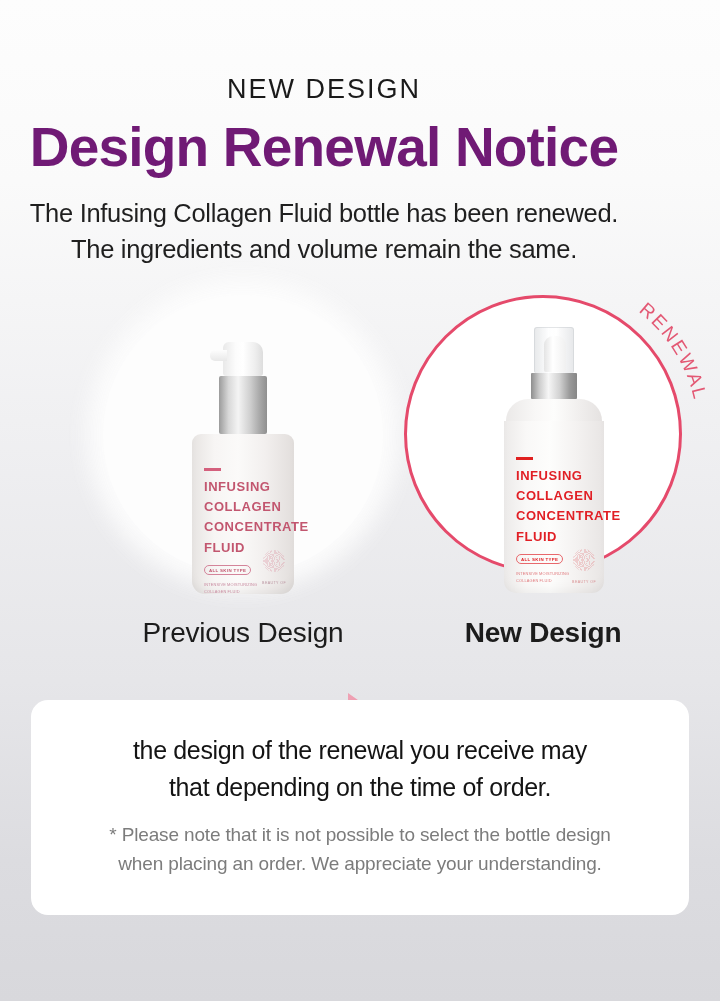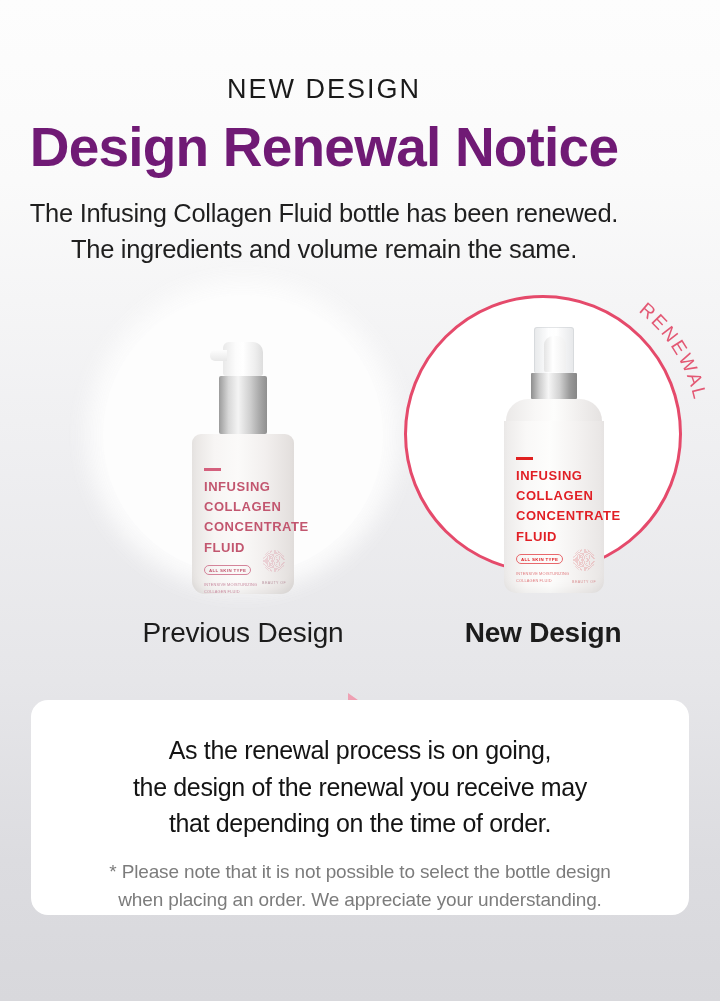--- a/index.html
+++ b/index.html
@@ -324,21 +324,20 @@
     </div>
   </div>
 
   <div class="captions">
     <div class="cap cap-old">Previous Design</div>
     <div class="cap cap-new">New Design</div>
   </div>
 
   <div class="notice">
     <div class="notice-main">
-      <div>As the renewal process is on going,</div>
       <div>the design of the renewal  you receive may</div>
       <div>that depending on the time of order.</div>
     </div>
     <div class="notice-sub">
       <div>* Please note that it is not possible to select the bottle design</div>
       <div>when placing an order. We appreciate your understanding.</div>
     </div>
   </div>
 
 </div>

